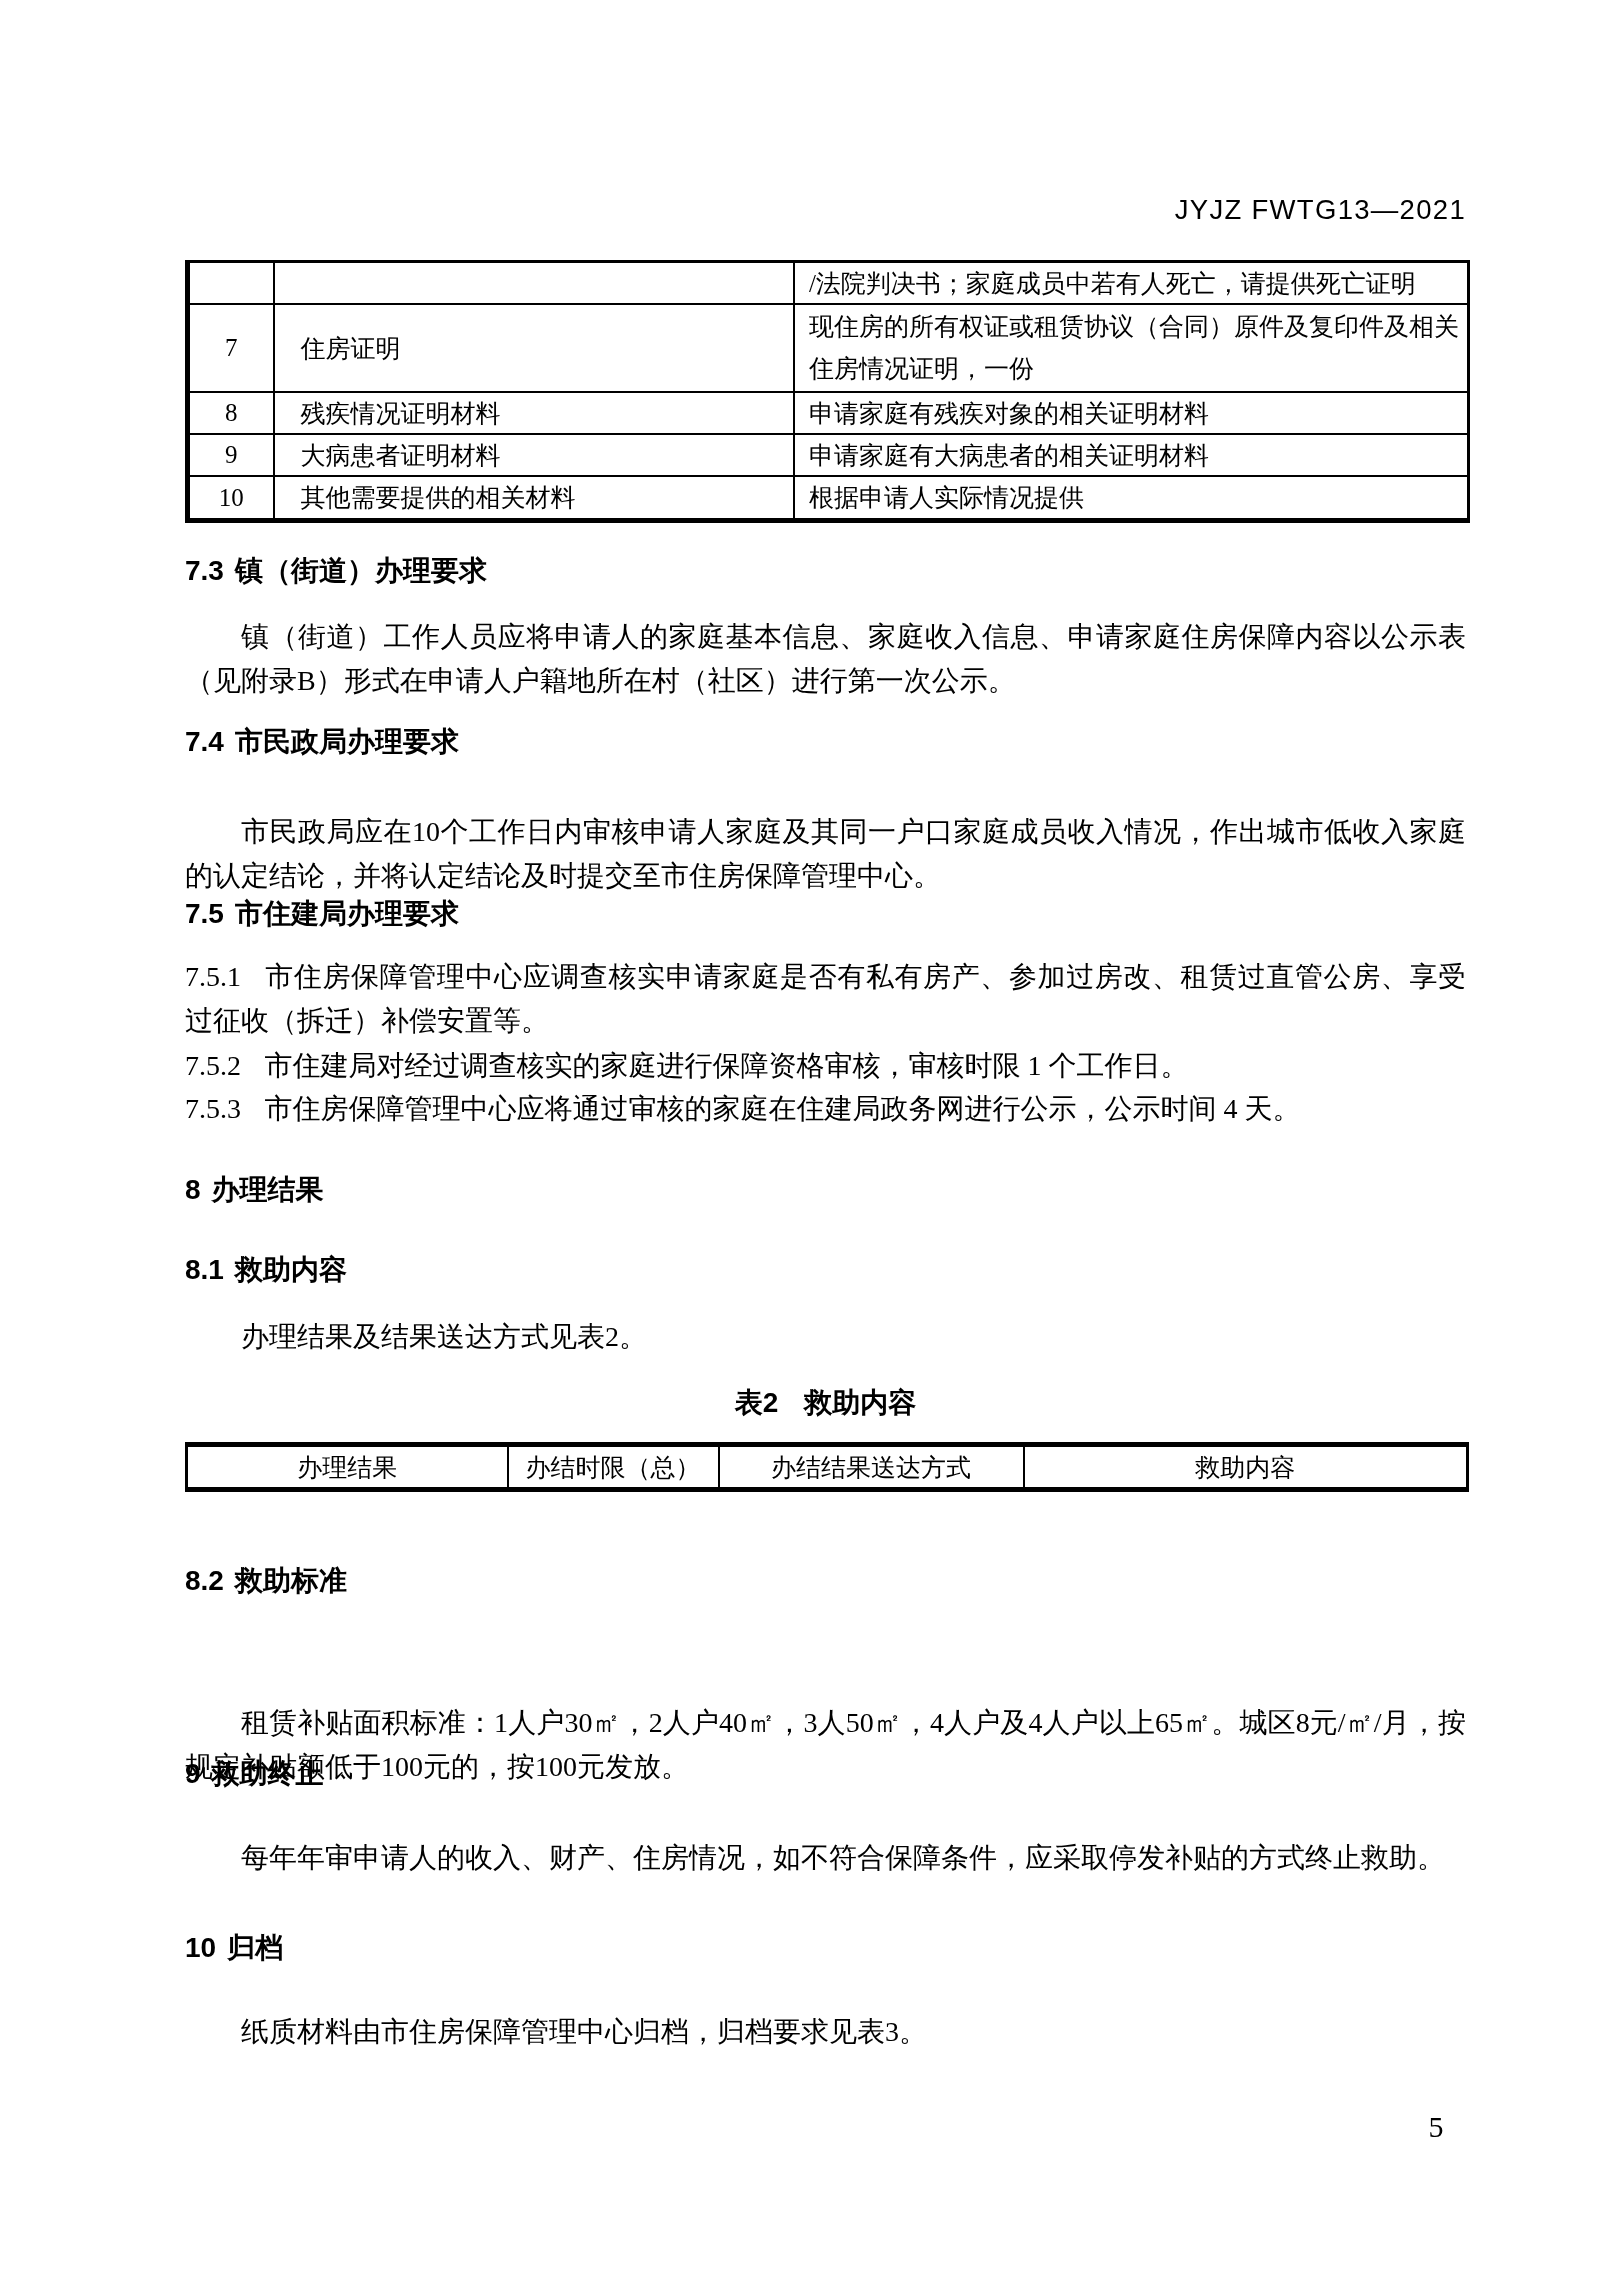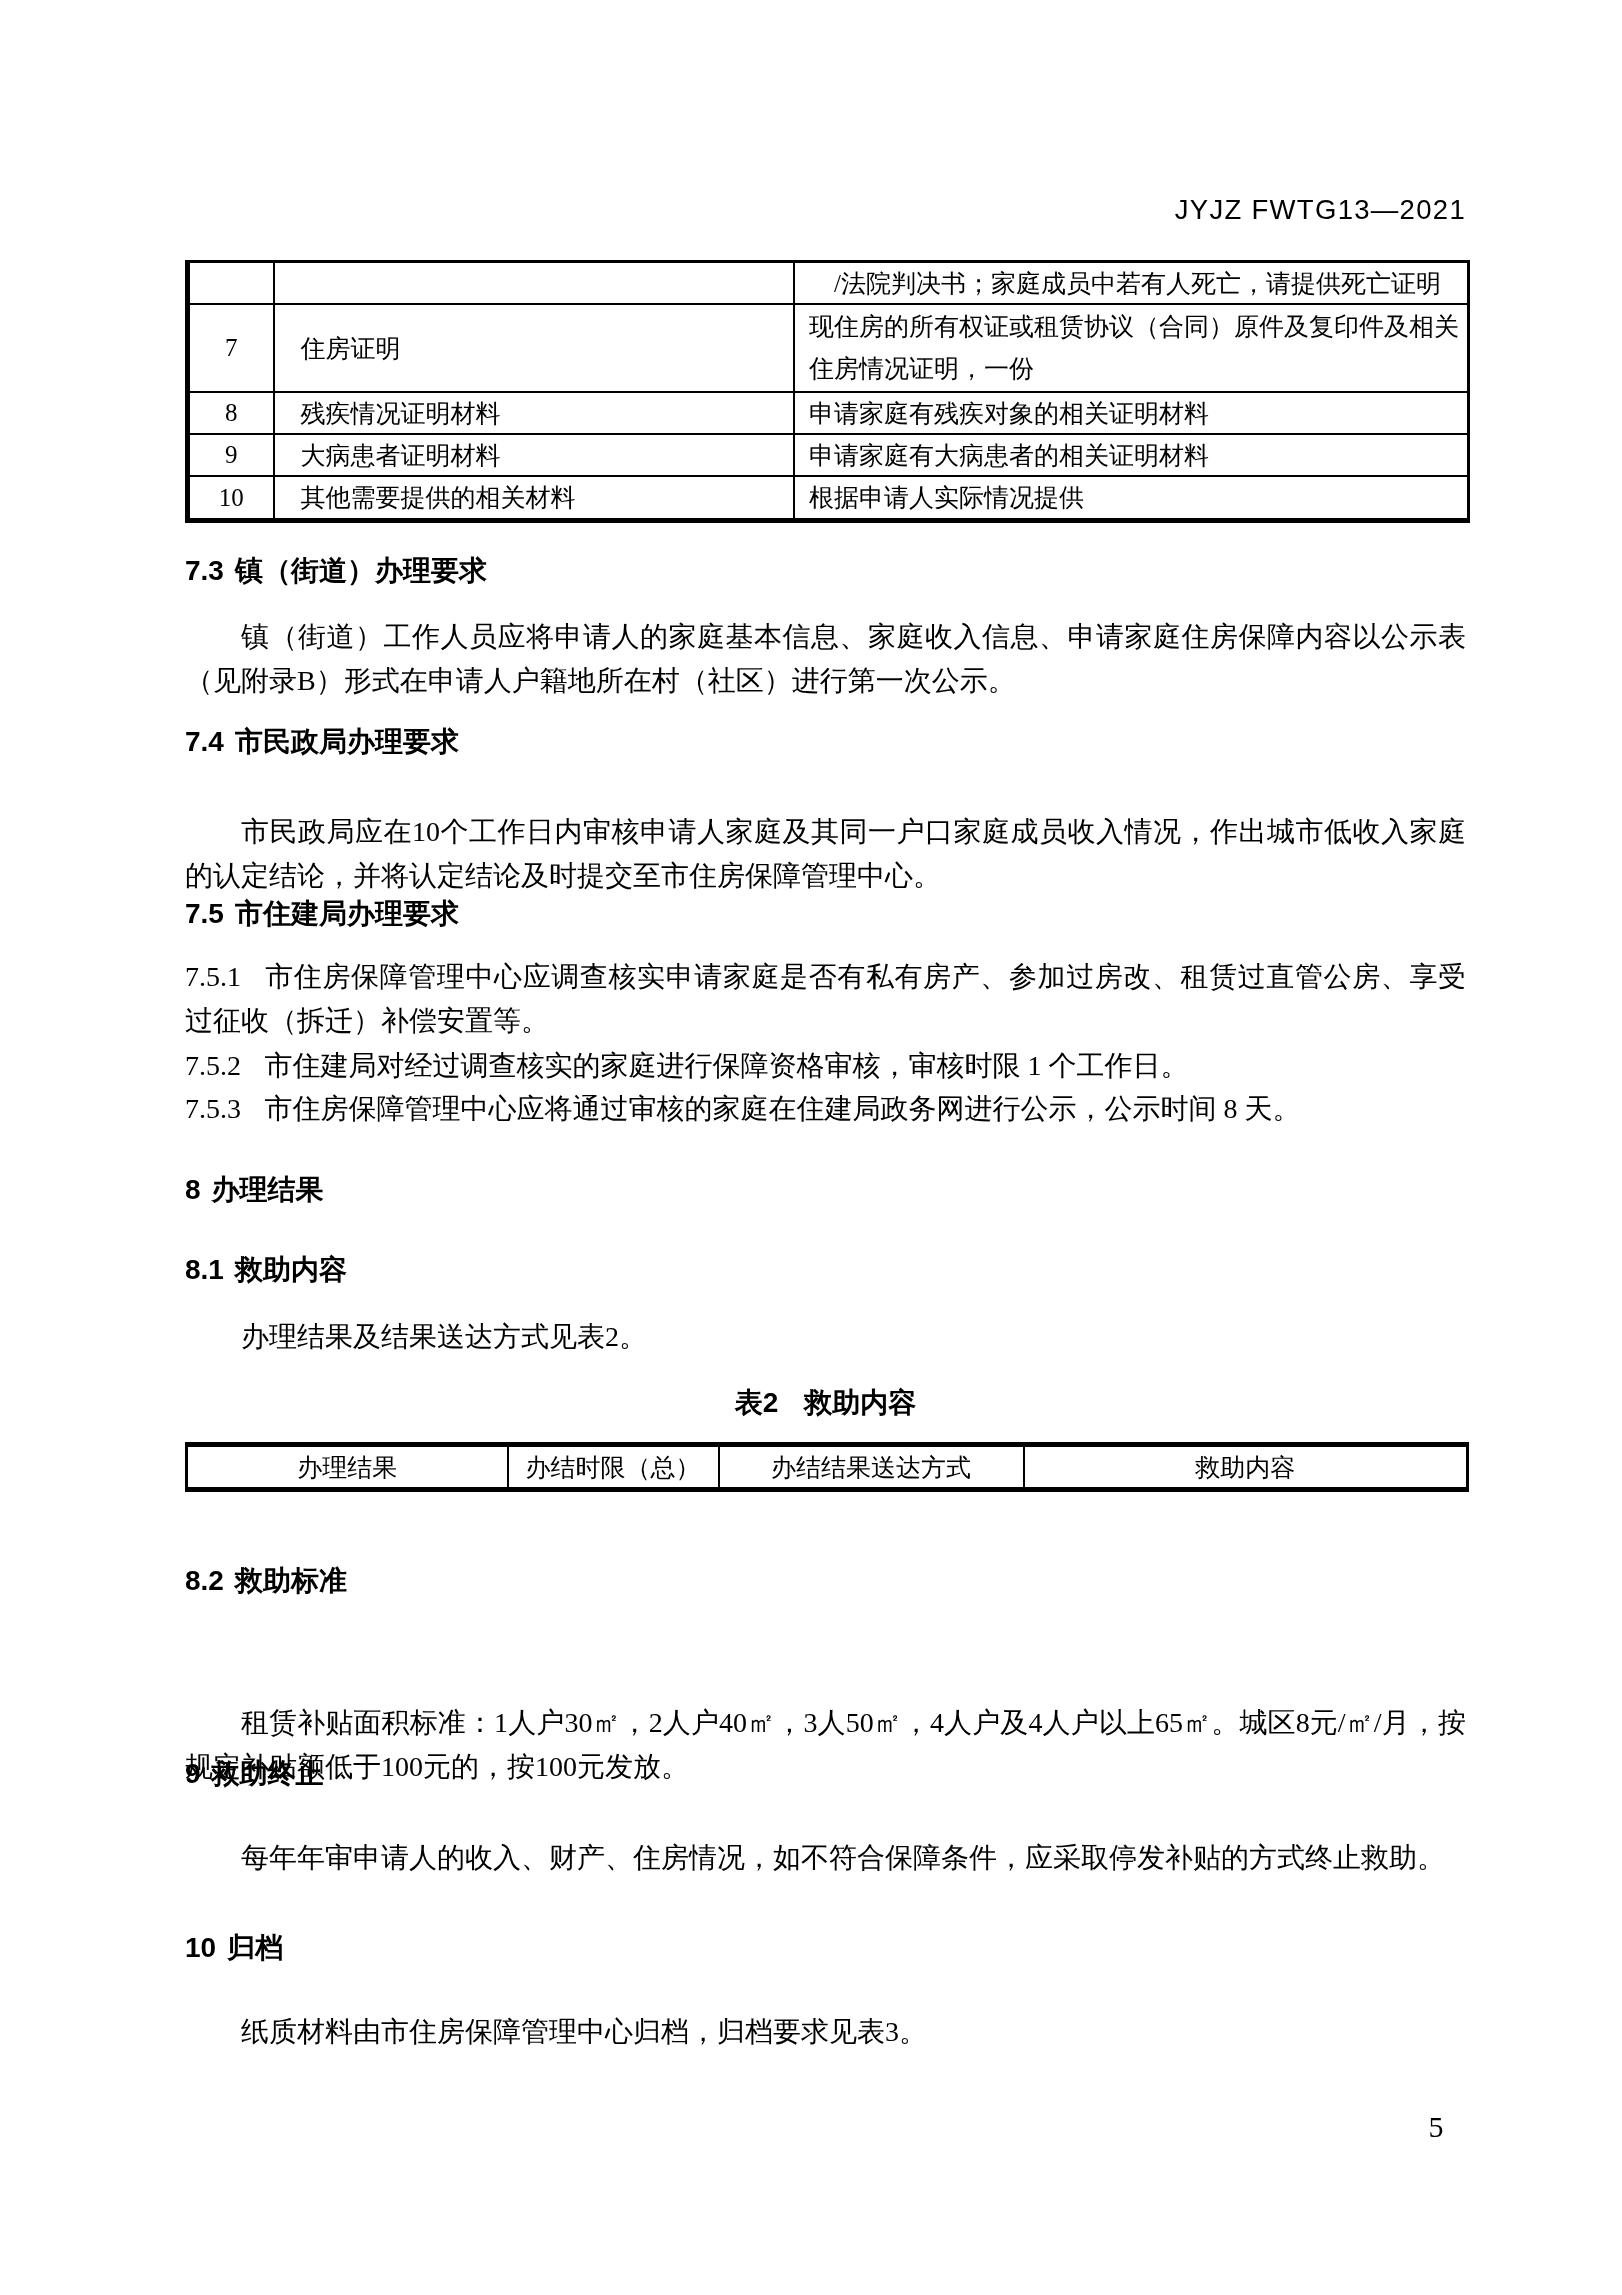--- a/index.html
+++ b/index.html
@@ -26,21 +26,21 @@
     border:2.6px solid #000;
     font-size:25px;
     vertical-align:middle;
     overflow:hidden;
   }
   
   .tbl1{top:260px;border:3.9px solid #000;border-left-width:5.2px;border-bottom-width:5.9px;}
   .tbl1 .c1{text-align:center;}
   .tbl1 .c2{padding-left:26px;}
   .tbl1 .c3{padding-left:14.4px;}
-  .t1r0 td{height:38px;text-align:center;}
+  .t1r0 td{height:38px;}
   .t1r7 td{height:81px;}
   .t1r7 .c3{line-height:42px;padding-top:1.3px;}
   .t1r8 td{height:38px;}
   .t1r9 td{height:38px;}
   .t1r10 td{height:39px;}
   
   .tbl2{top:1442px;border:3.9px solid #000;border-top-width:5.9px;border-bottom-width:5.9px;}
   .tbl2 td{text-align:center;font-weight:normal;}
   .t2h td{height:38px;border-bottom-width:3.9px;}
   .t2b td{height:38px;}
@@ -135,21 +135,21 @@
   <div class="h h75">
     <span class="hno">7.5</span><span class="htitle">市住建局办理要求</span>
   </div>
   <div class="p clause p751">
     <span class="cno">7.5.1</span><span>市住房保障管理中心应调查核实申请家庭是否有私有房产、参加过房改、租赁过直管公房、享受过征收（拆迁）补偿安置等。</span>
   </div>
   <div class="p clause p752">
     <span class="cno">7.5.2</span><span>市住建局对经过调查核实的家庭进行保障资格审核，审核时限 1 个工作日。</span>
   </div>
   <div class="p clause p753">
-    <span class="cno">7.5.3</span><span>市住房保障管理中心应将通过审核的家庭在住建局政务网进行公示，公示时间 8 天。</span>
+    <span class="cno">7.5.3</span><span>市住房保障管理中心应将通过审核的家庭在住建局政务网进行公示，公示时间 4 天。</span>
   </div>
 
   <div class="h h8">
     <span class="hno">8</span><span class="htitle">办理结果</span>
   </div>
 
   <div class="h h81">
     <span class="hno">8.1</span><span class="htitle">救助内容</span>
   </div>
   <div class="p indent p81">办理结果及结果送达方式见表2。</div>

